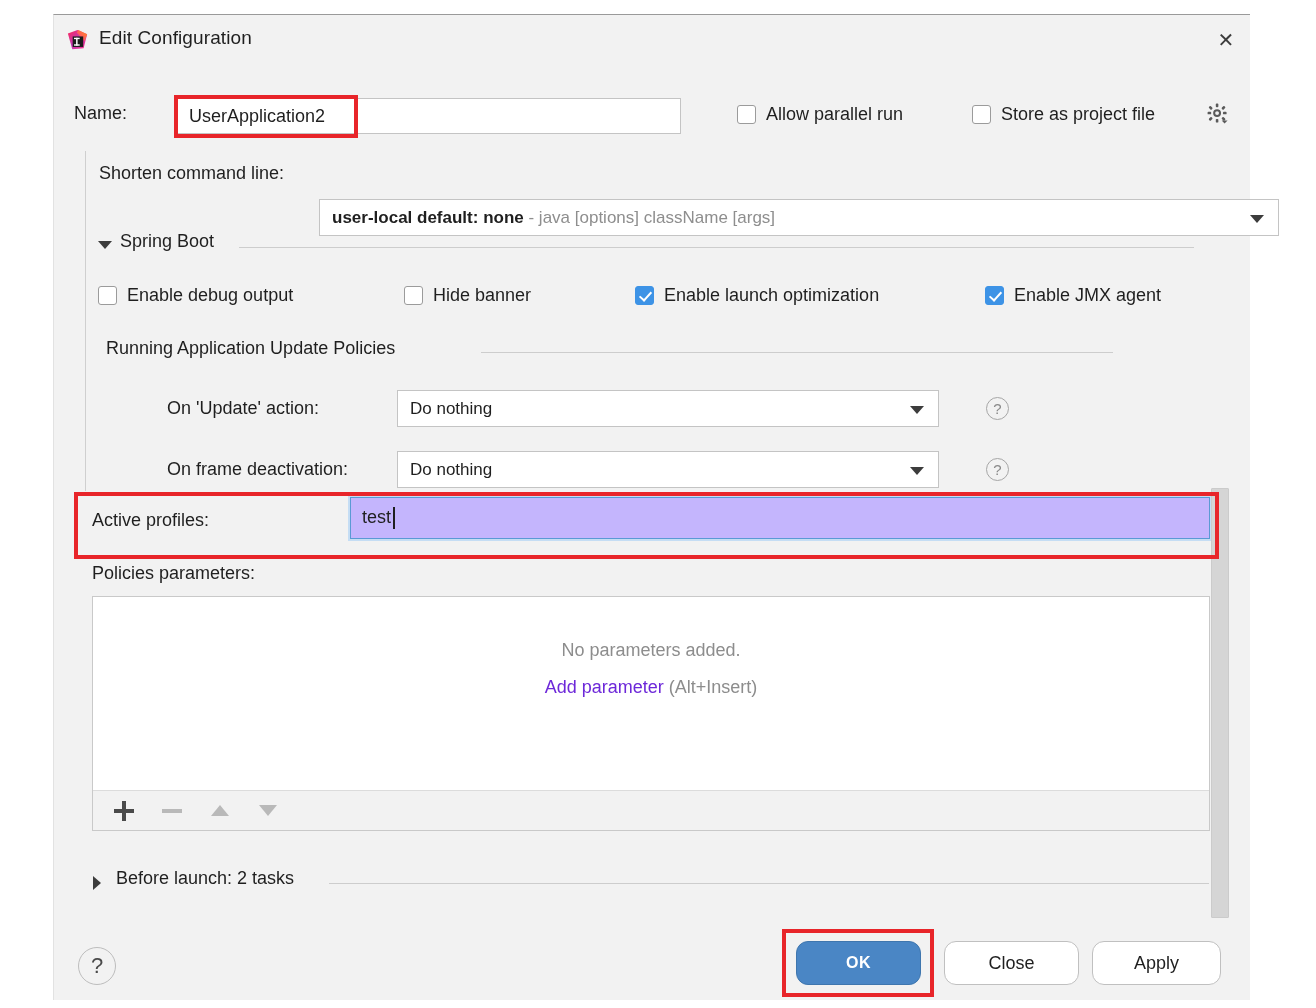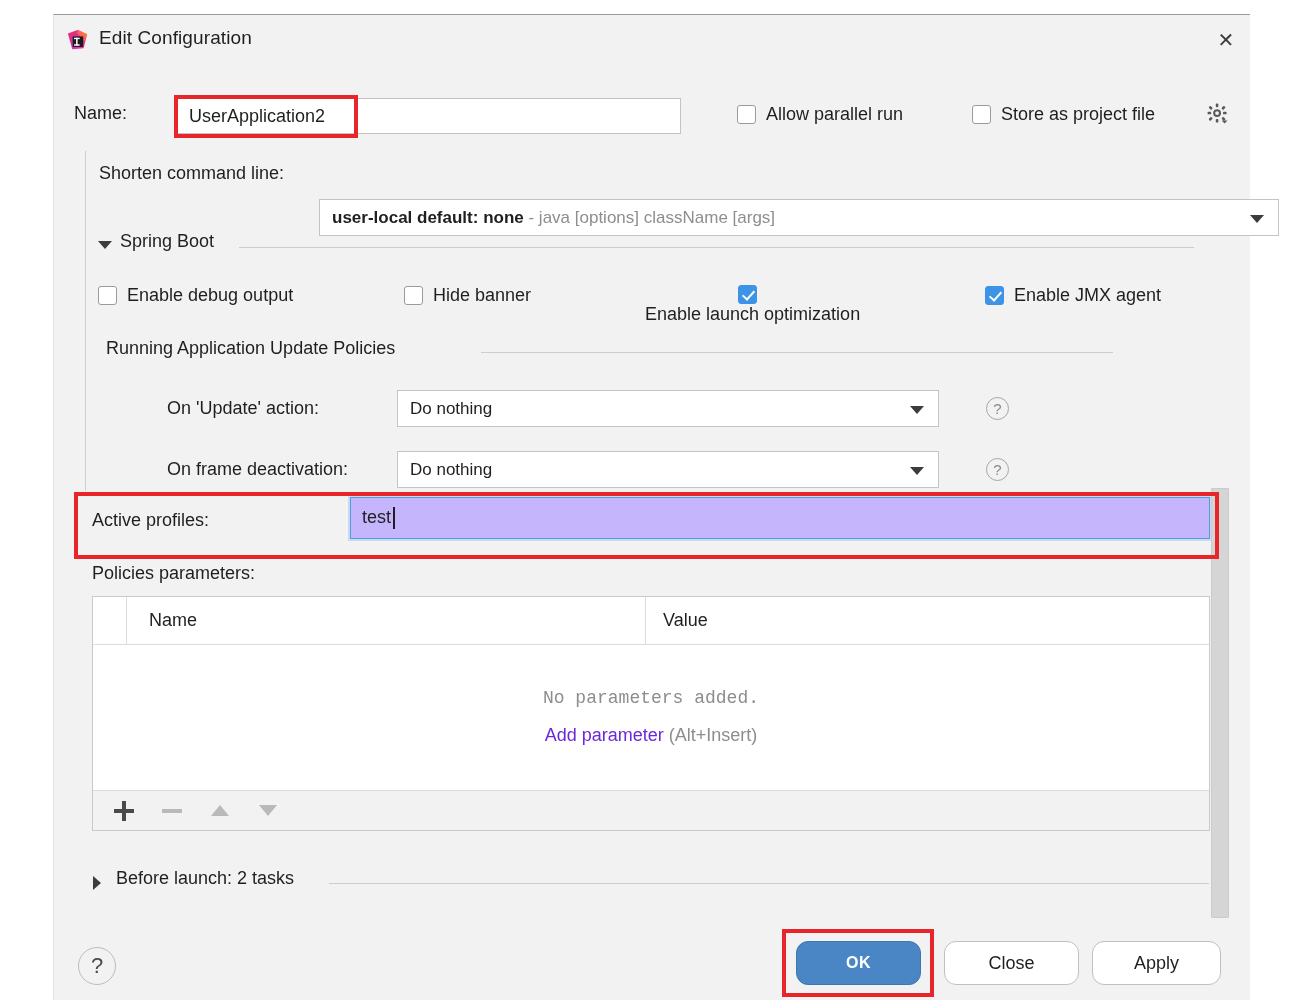--- a/index.html
+++ b/index.html
@@ -113,21 +113,21 @@
     border-top: 7px solid transparent; border-bottom: 7px solid transparent;
     border-left: 8px solid #3c3c3c; border-right: 0;
   }
   #sb-toggle { left: 44px; top: 226px; }
   .sb-title { position: absolute; left: 66px; top: 216px; font-size: 18px; color:#1f1f1f; }
   .grp-line { position: absolute; height: 1px; background: #cdcdcd; }
   #sb-line { left: 185px; top: 232px; width: 955px; }
 
   #cb-debug { left: 44px; top: 270px; }
   #cb-hide  { left: 350px; top: 270px; }
-  #cb-launch{ left: 581px; top: 270px; flex-direction: column; }
+  #cb-launch{ left: 581px; top: 270px; }
   #cb-jmx   { left: 919px; top: 270px; margin-left: 12px; }
 
   
   .raup-title { position: absolute; left: 52px; top: 323px; font-size: 18px; color:#1f1f1f; }
   #raup-line { left: 427px; top: 337px; width: 632px; }
 
   .policy-label { position: absolute; }
   #pl-update { left: 113px; top: 383px; }
   #pl-frame  { left: 113px; top: 444px; }
   #combo-update { left: 343px; top: 375px; width: 542px; }
@@ -165,21 +165,21 @@
   .th { position: absolute; top: 13px; font-size: 18px; color: #1f1f1f; }
   #th-name { left: 56px; }
   #th-value { left: 570px; }
   .th-div { position: absolute; top: 0; width: 1px; height: 48px; background: #dcdcdc; }
   #thd-0 { left: 33px; }
   #thd-1 { left: 552px; }
 
   .table-body { position: relative; height: 145px; }
   .empty-1 {
     position: absolute; width: 100%; top: 43px; text-align: center;
-    font-size: 18px; color: #8d8d8d; font-family: Liberation Mono, monospace;
+    font-size: 18px; color: #8d8d8d;
   }
   .empty-2 {
     position: absolute; width: 100%; top: 80px; text-align: center;
     font-size: 18px; color: #8d8d8d;
   }
   .empty-2 .link { color: #6d28d9; }
 
   .table-toolbar {
     position: absolute; left: 0; bottom: 0; width: 100%; height: 40px;
     border-top: 1px solid #dcdcdc; background: #f2f2f2;
@@ -346,26 +346,20 @@
 
     <div class="lbl active-label">Active profiles:</div>
     <div class="focus-input">
       <span class="val">test</span>
       <span class="caret"></span>
     </div>
 
     <div class="lbl ovr-label">Policies parameters:</div>
 
     <div class="table-wrap">
-      <div class="table-head">
-        <span class="th-div" id="thd-0"></span>
-        <span class="th" id="th-name">Name</span>
-        <span class="th-div" id="thd-1"></span>
-        <span class="th" id="th-value">Value</span>
-      </div>
 
       <div class="table-body">
         <div class="empty-1">No parameters added.</div>
         <div class="empty-2"><span class="link">Add parameter</span><span> (Alt+Insert)</span></div>
       </div>
 
       <div class="table-toolbar">
         <div class="tb-btn" id="tb-add">
           <span class="plus-v"></span>
           <span class="plus-h"></span>

